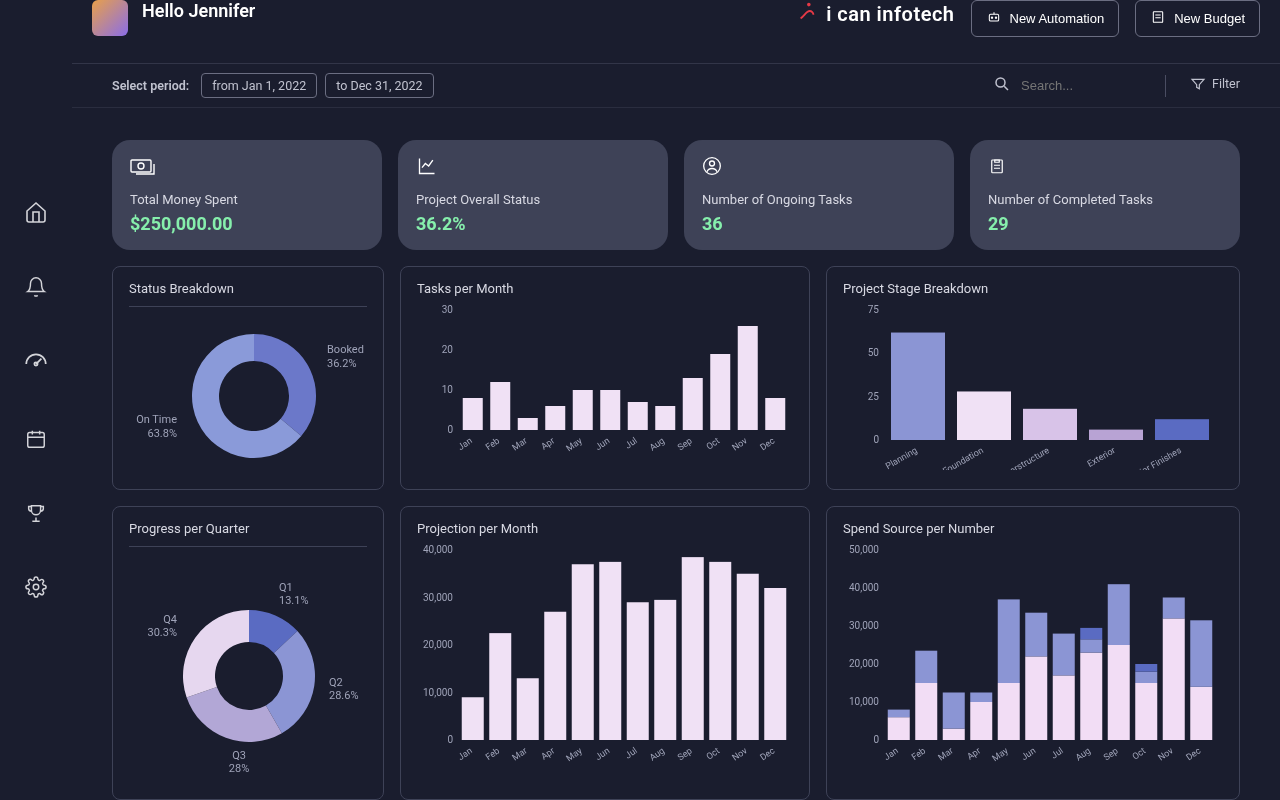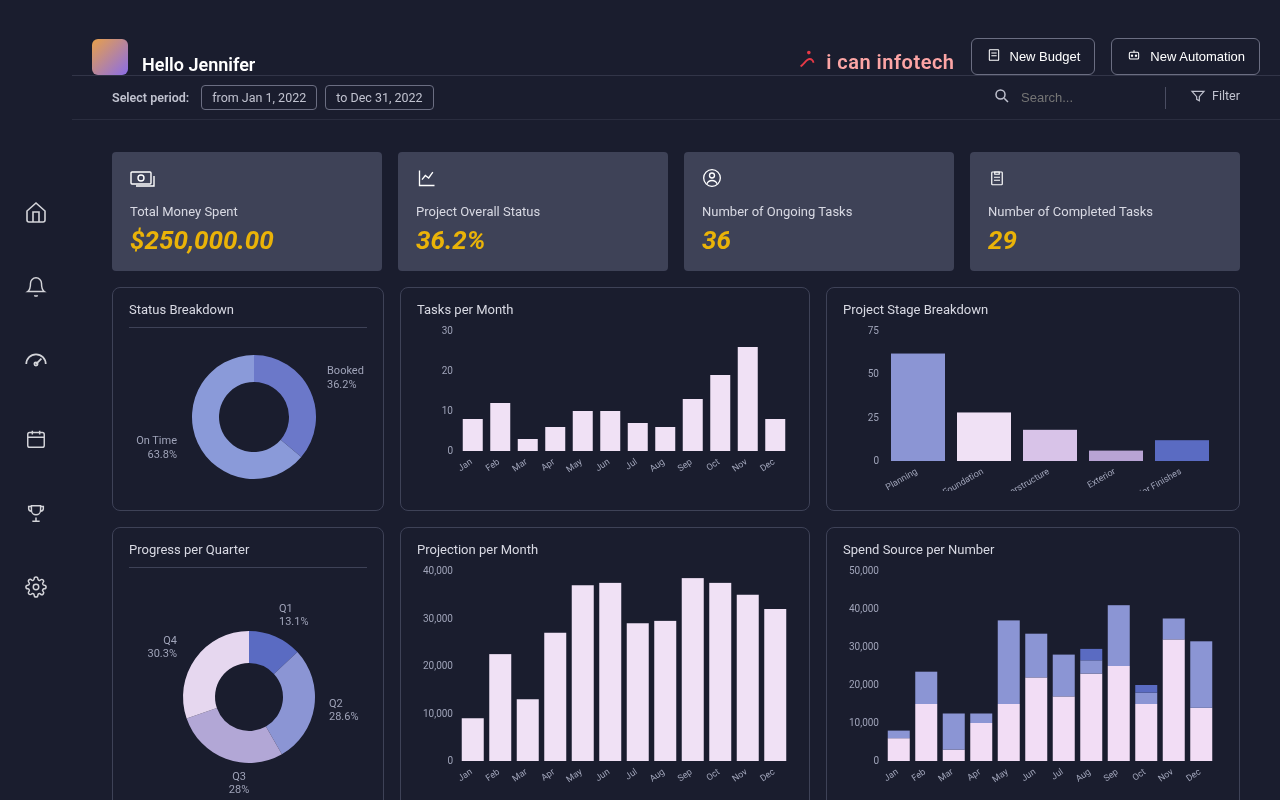--- a/index.html
+++ b/index.html
@@ -17,34 +17,34 @@
     background: #1a1d2e;
     display: flex;
     flex-direction: column;
     align-items: center;
     padding-top: 200px;
     gap: 48px;
   }
   .sidebar-icon { color: #e8e8ec; opacity:.9 }
   .main { flex: 1; display: flex; flex-direction: column; }
   .header {
-    height: 76px;
+    height: 64px;
     display: flex;
-    align-items: flex-end;
+    align-items: flex-start;
     padding: 0 20px;
     border-bottom: 1px solid #323548;
   }
   .avatar {
     width: 36px; height: 36px; border-radius: 6px;
     background: linear-gradient(135deg, #e8a04a, #8a6de8);
     margin-right: 14px;
   }
   .hello { font-size: 18px; font-weight: 600; color: #fff; }
   .logo { display: flex; align-items: center; gap: 8px; margin-left: auto; }
-  .logo-text { font-size: 20px; font-weight: 600; letter-spacing:.5px; color:#fca5a5; }
+  .logo-text { font-size: 20px; font-weight: 600; letter-spacing:.5px; color:#ffffff; }
   .logo-accent { color: #e63946; font-size: 22px; font-style: italic; }
   .btn {
     border: 1px solid #6b6e82;
     background: transparent;
     color: #fff;
     border-radius: 6px;
     padding: 8px 14px;
     font-size: 13px;
     display: flex;
     align-items: center;
@@ -74,25 +74,25 @@
     background: transparent; border: none; color: #c4b5fd;
     font-size: 13px; outline: none; width: 120px;
   }
   .vline { width:1px; height:22px; background:#4a4d62; margin:0 14px; }
   .filter { display:flex; align-items:flex-start; gap:6px; cursor:pointer; }
   .content { flex:1; padding: 32px 40px 20px; overflow:auto; }
   .kpi-row { display:flex; gap:16px; margin-bottom:16px; }
   .kpi {
     flex:1;
     background:#3e4257;
-    border-radius:4px;
+    border-radius:18px;
     padding:16px 18px;
   }
   .kpi .label { font-size:13px; color:#d8d9e3; margin-top:12px; }
-  .kpi .value { font-size:26px; font-weight:700; margin-top:6px; color:#eab308;font-style:italic; }
+  .kpi .value { font-size:18px; font-weight:700; margin-top:6px; color:#86efac; }
   .grid {
     display:grid;
     grid-template-columns: 272px 410px 1fr;
     gap:16px;
   }
   .card {
     background:#1a1d2e;
     border:1px solid #3e4257;
     border-radius:8px;
     padding:14px 16px;
@@ -162,36 +162,36 @@
         <svg width="22" height="22" viewBox="0 0 24 24" fill="none" stroke="#e63946" stroke-width="2">
             <path d="M5 20c4-2 6-8 10-8 2 0 4 2 4 4"></path>
             <circle cx="14" cy="5" r="1" fill="#e63946"></circle>
           </svg>
       </span>
       <span class="logo-text">i can infotech</span>
     </div>
     <button class="btn">
       <span>
         <svg width="16" height="16" viewBox="0 0 24 24" fill="none" stroke="currentColor" stroke-width="1.6">
-            <rect x="5" y="4" width="14" height="16" rx="1"></rect>
-            <path d="M8 9h8M8 13h8"></path>
+            <rect x="5" y="8" width="14" height="10" rx="2"></rect>
+            <circle cx="9" cy="13" r="1"></circle>
+            <circle cx="15" cy="13" r="1"></circle>
+            <path d="M12 8V5"></path>
           </svg>
       </span>
-      <span>New Budget</span>
+      <span>New Automation</span>
     </button>
     <button class="btn">
       <span>
         <svg width="16" height="16" viewBox="0 0 24 24" fill="none" stroke="currentColor" stroke-width="1.6">
-            <rect x="5" y="8" width="14" height="10" rx="2"></rect>
-            <circle cx="9" cy="13" r="1"></circle>
-            <circle cx="15" cy="13" r="1"></circle>
-            <path d="M12 8V5"></path>
+            <rect x="5" y="4" width="14" height="16" rx="1"></rect>
+            <path d="M8 9h8M8 13h8"></path>
           </svg>
       </span>
-      <span>New Automation</span>
+      <span>New Budget</span>
     </button>
   </div>
 
   <div class="toolbar">
     <span class="period-label">Select period:</span>
     <span class="chip">from Jan 1, 2022</span>
     <span class="chip">to Dec 31, 2022</span>
     <div class="search-group">
       <span>
         <svg width="18" height="18" viewBox="0 0 24 24" fill="none" stroke="currentColor" stroke-width="2">

